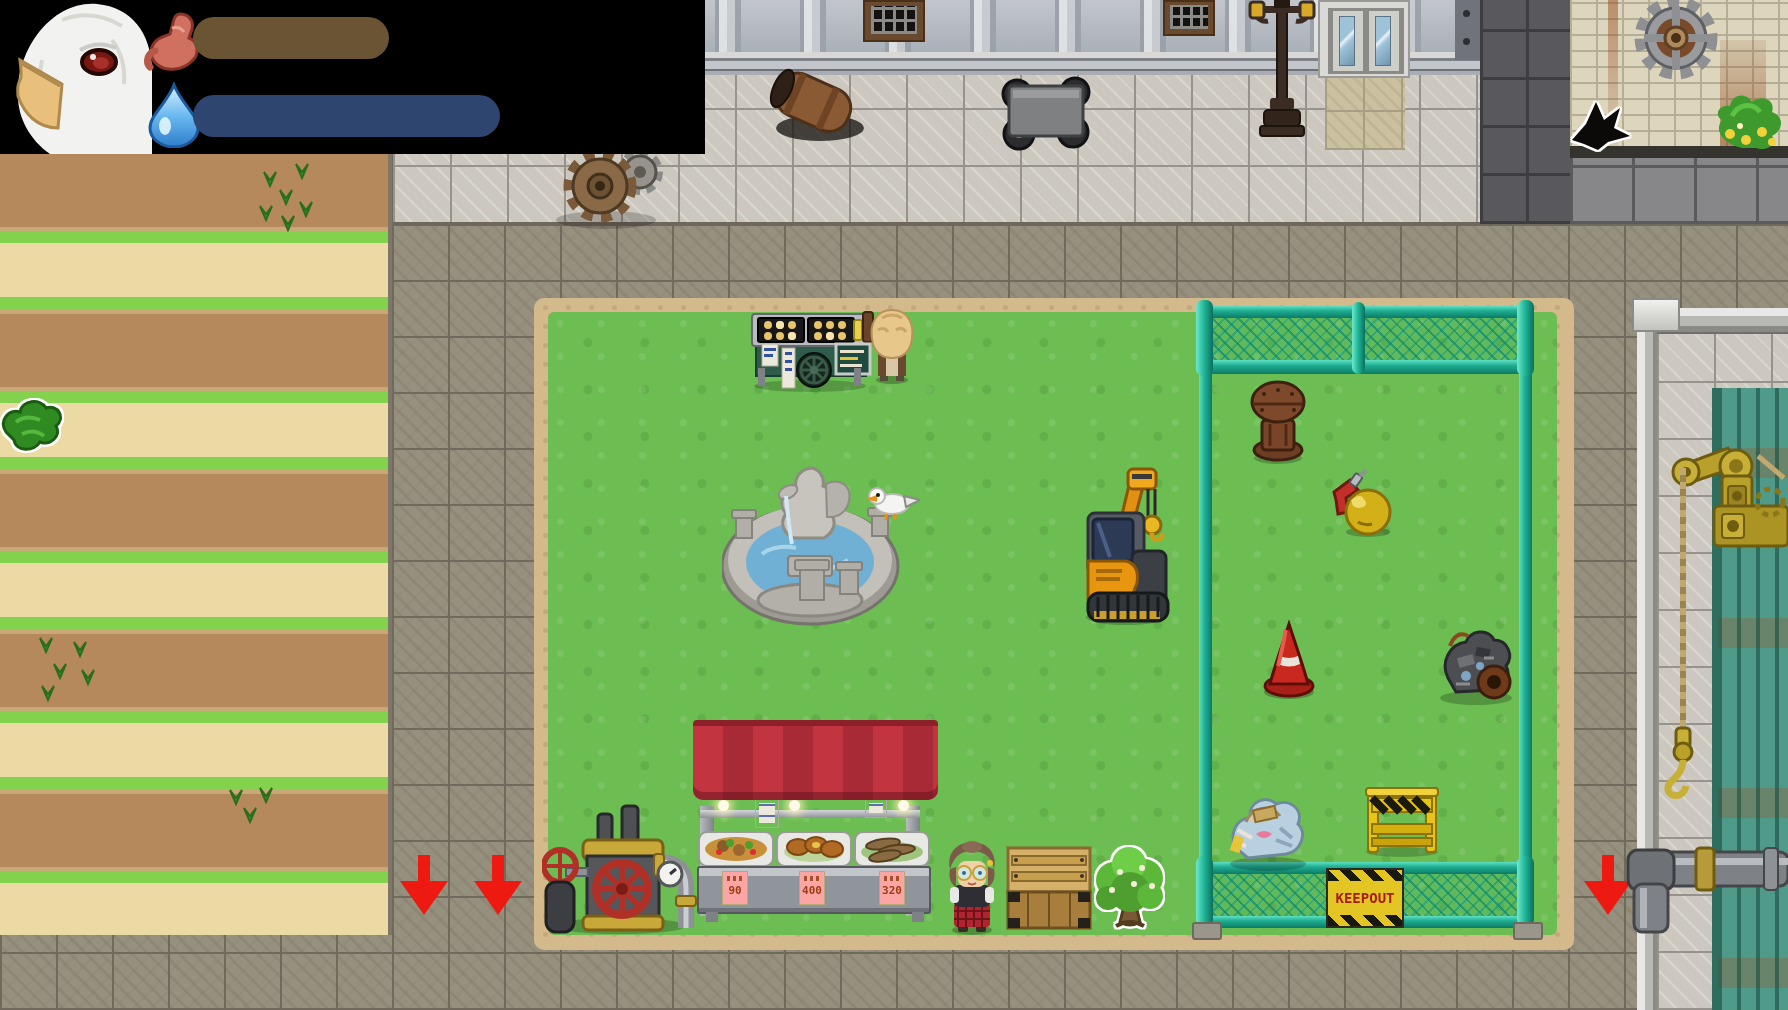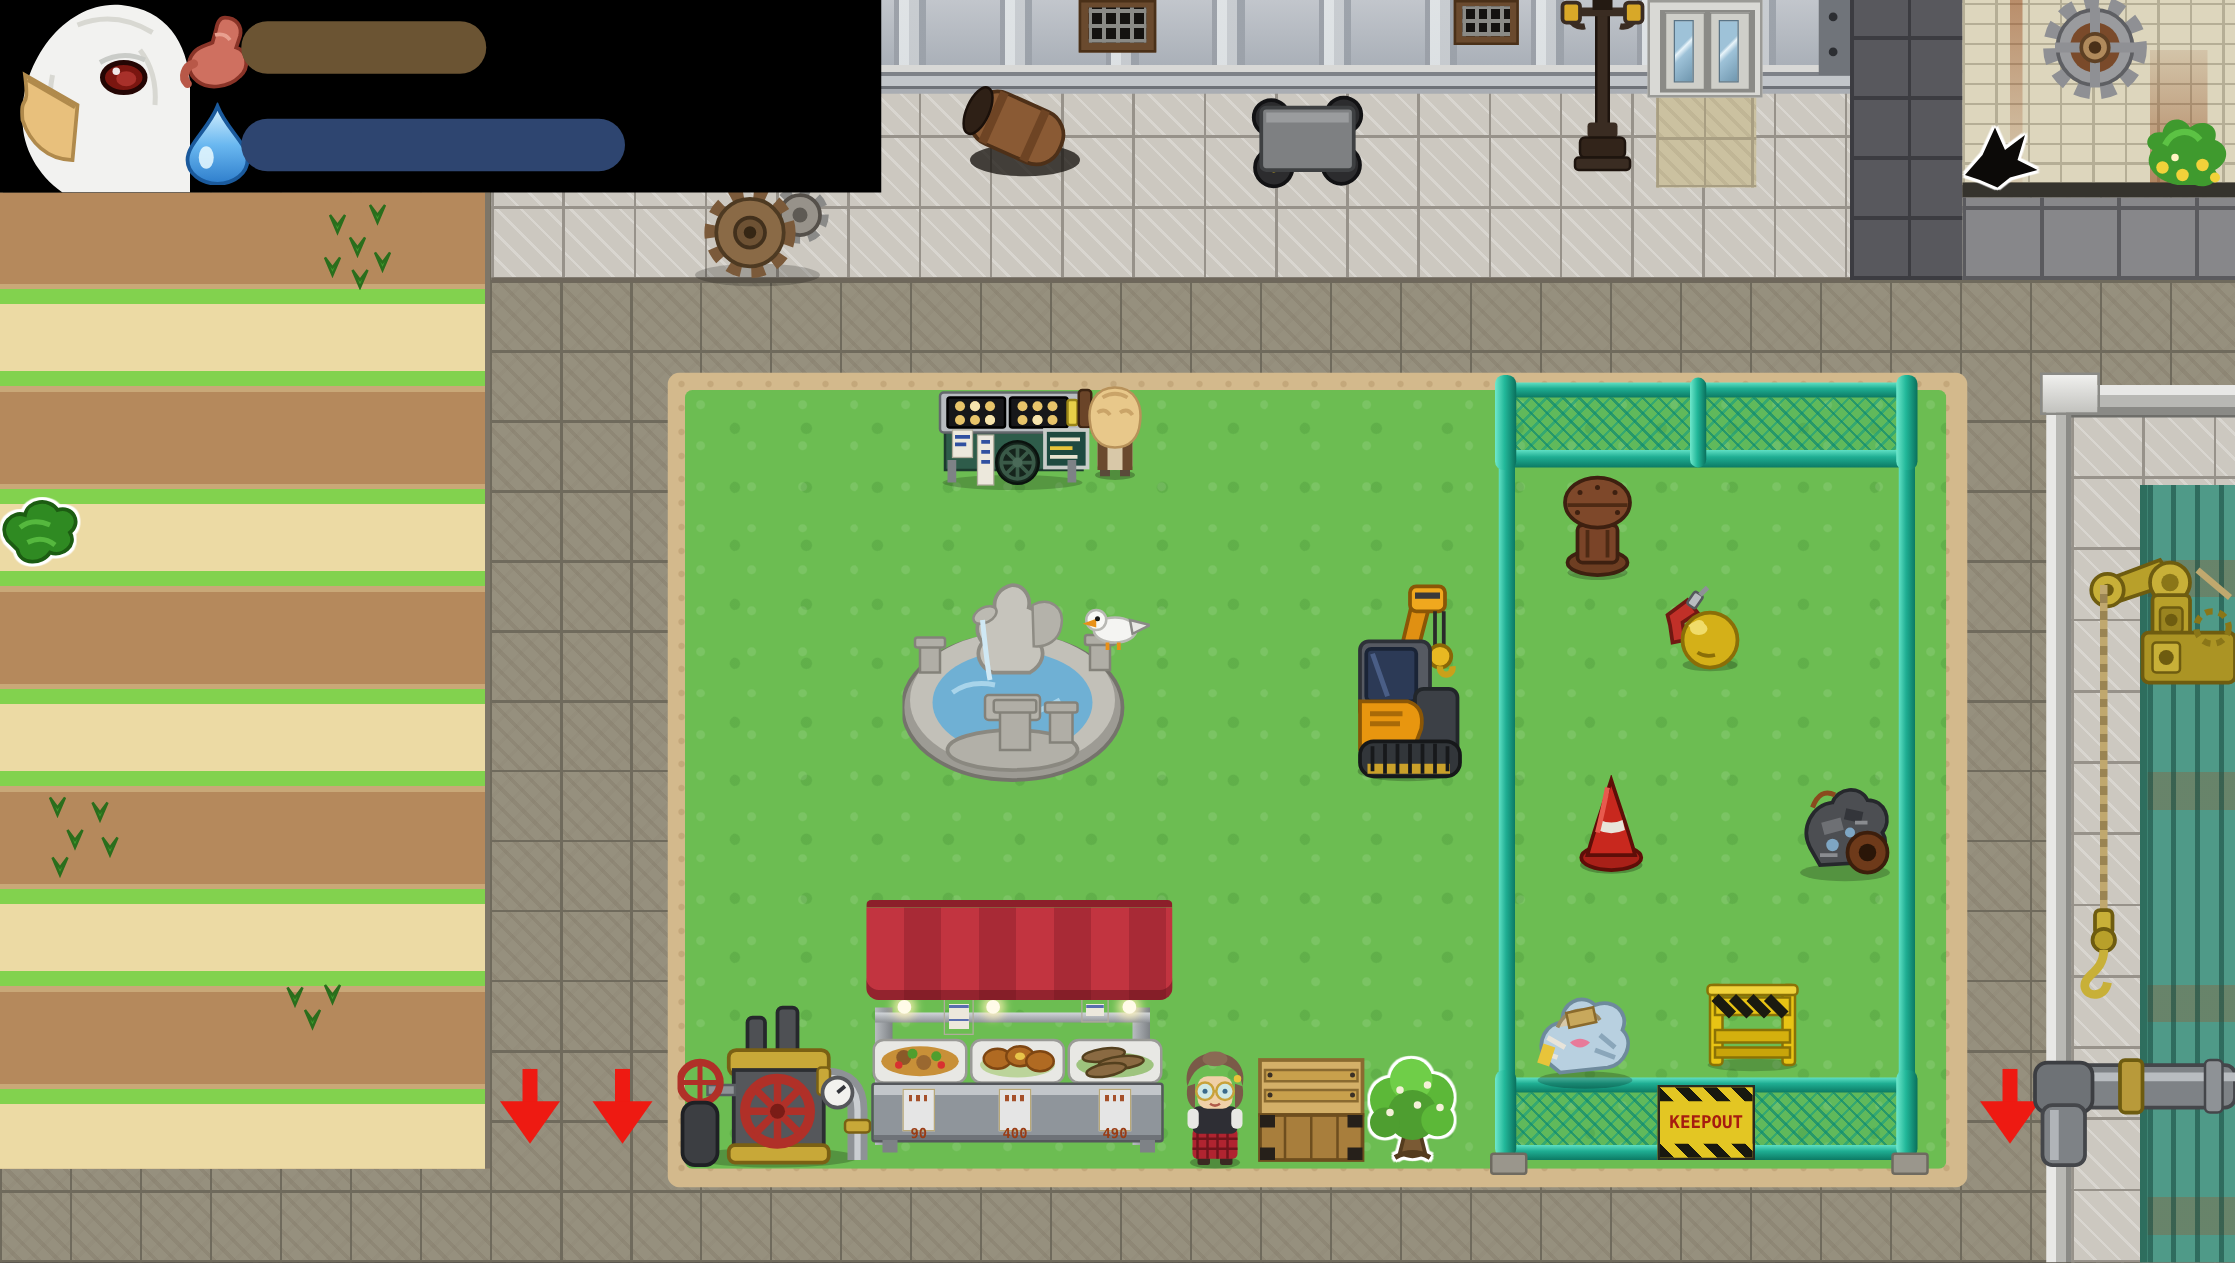--- a/index.html
+++ b/index.html
@@ -62,22 +62,22 @@
   .basepad{background:#9a968c;border:2px solid #6e6a60;border-radius:3px;}
   
   .outline{filter:drop-shadow(0 -2px 0 #fff) drop-shadow(0 2px 0 #fff)
                   drop-shadow(-2px 0 0 #fff) drop-shadow(2px 0 0 #fff);}
   .keepout{background:#e3c623;border:2px solid #2a2a20;box-sizing:border-box;
     display:flex;align-items:center;justify-content:center;}
   .keepout:before,.keepout:after{content:"";position:absolute;left:0;right:0;height:11px;
     background:repeating-linear-gradient(45deg,#18180f 0 8px,#e3c623 8px 16px);}
   .keepout:before{top:0}.keepout:after{bottom:0}
   .keepout span{color:#a61c10;font-weight:bold;font-size:14px;letter-spacing:0;}
-  .pricetag{background:#e5e5e5;border:1px solid #b8a878;color:#9a3c14;font-weight:bold;
-    font-size:11px;text-align:center;line-height:1.1;padding-top:29px;box-sizing:border-box;}
+  .pricetag{background:#fca5a5;border:1px solid #b8a878;color:#9a3c14;font-weight:bold;
+    font-size:11px;text-align:center;line-height:1.1;padding-top:13px;box-sizing:border-box;}
   .pricetag:before{content:"";position:absolute;top:4px;left:4px;right:4px;height:5px;
     background:repeating-linear-gradient(90deg,#a5502a 0 3px,transparent 3px 6px);}
   .menusign{background:#ece8dc;border:1px solid #b0ac9c;
     background-image:repeating-linear-gradient(180deg,transparent 0 5px,rgba(40,70,160,.75) 5px 7px,transparent 7px 11px);
     background-clip:content-box;padding:4px 3px;box-sizing:border-box;}
   .hudbar{border-radius:21px;height:42px;}
   .awning{background:repeating-linear-gradient(90deg,#c23440 0 30px,#a82a36 30px 60px);
     border-top:6px solid #8c1f2a;border-radius:4px 4px 10px 10px;
     box-shadow:inset 0 -8px 0 rgba(90,15,25,.45);}
 </style>
@@ -398,21 +398,21 @@
         <ellipse cx="188" cy="28" rx="16" ry="5" transform="rotate(-10 188 28)"></ellipse>
       </g>
     </g>
   </svg>
 
   <div class="abs" style="left:697px;top:866px;width:234px;height:48px;background:linear-gradient(180deg,#c2c6ca 0 8px,#8f959b 8px 40px,#6e7278 40px);border:2px solid #55585c;box-sizing:border-box;border-radius:3px"></div>
   <div class="abs" style="left:706px;top:912px;width:12px;height:10px;background:#7e8286"></div>
   <div class="abs" style="left:912px;top:912px;width:12px;height:10px;background:#7e8286"></div>
   <div class="abs pricetag" style="left:722px;top:871px;width:26px;height:34px"><span>90</span></div>
   <div class="abs pricetag" style="left:799px;top:871px;width:26px;height:34px"><span>400</span></div>
-  <div class="abs pricetag" style="left:879px;top:871px;width:26px;height:34px"><span>490</span></div>
+  <div class="abs pricetag" style="left:879px;top:871px;width:26px;height:34px"><span>320</span></div>
 
   <svg class="abs" style="left:944px;top:841" width="56" height="94" viewBox="0 0 56 94">
     <ellipse cx="28" cy="89" rx="20" ry="5" fill="rgba(0,0,0,.25)"></ellipse>
     <rect x="14" y="82" width="10" height="9" rx="2" fill="#3a2a22"></rect>
       <rect x="32" y="82" width="10" height="9" rx="2" fill="#3a2a22"></rect>
     <rect x="10" y="62" width="36" height="24" rx="4" fill="#b02430"></rect>
     <path d="M14 62 v24 M22 62 v24 M30 62 v24 M38 62 v24 M10 70 h36 M10 78 h36" stroke="#70141c" stroke-width="2"></path>
     <rect x="10" y="44" width="36" height="22" rx="5" fill="#2e2e34"></rect>
     <rect x="6" y="46" width="9" height="16" rx="4" fill="#e8e8e4"></rect>
       <rect x="41" y="46" width="9" height="16" rx="4" fill="#e8e8e4"></rect>

